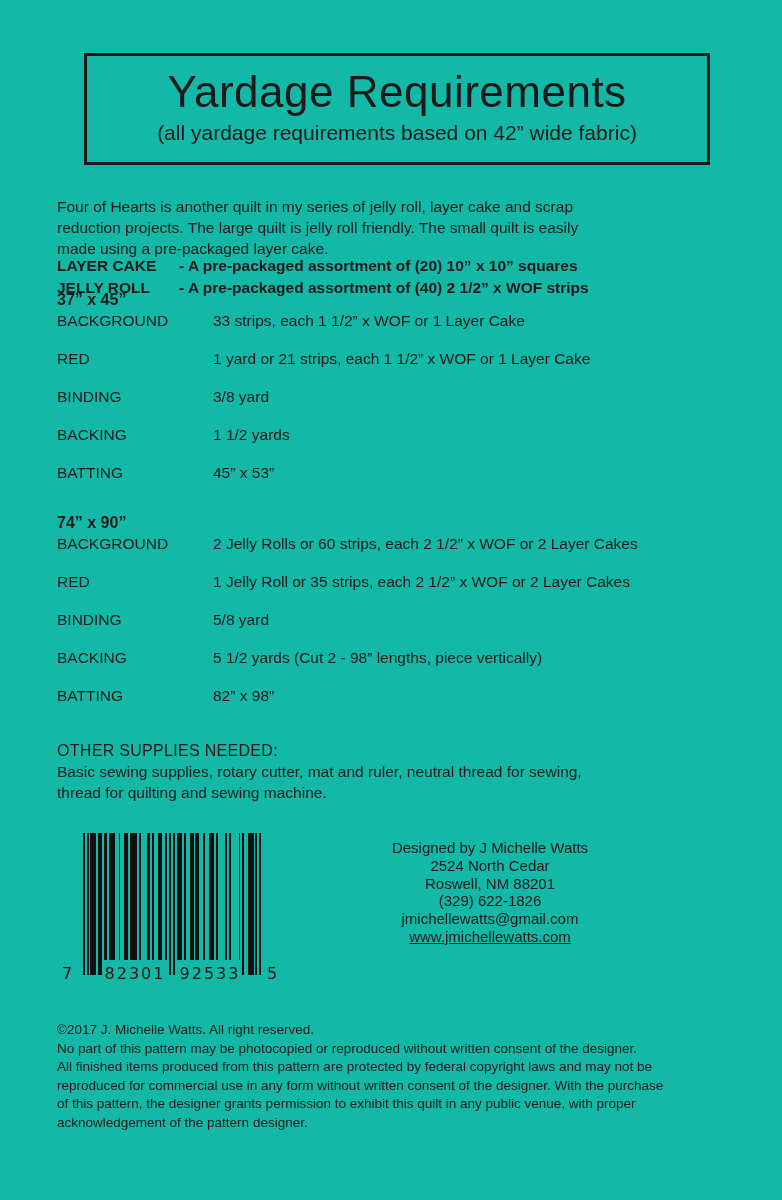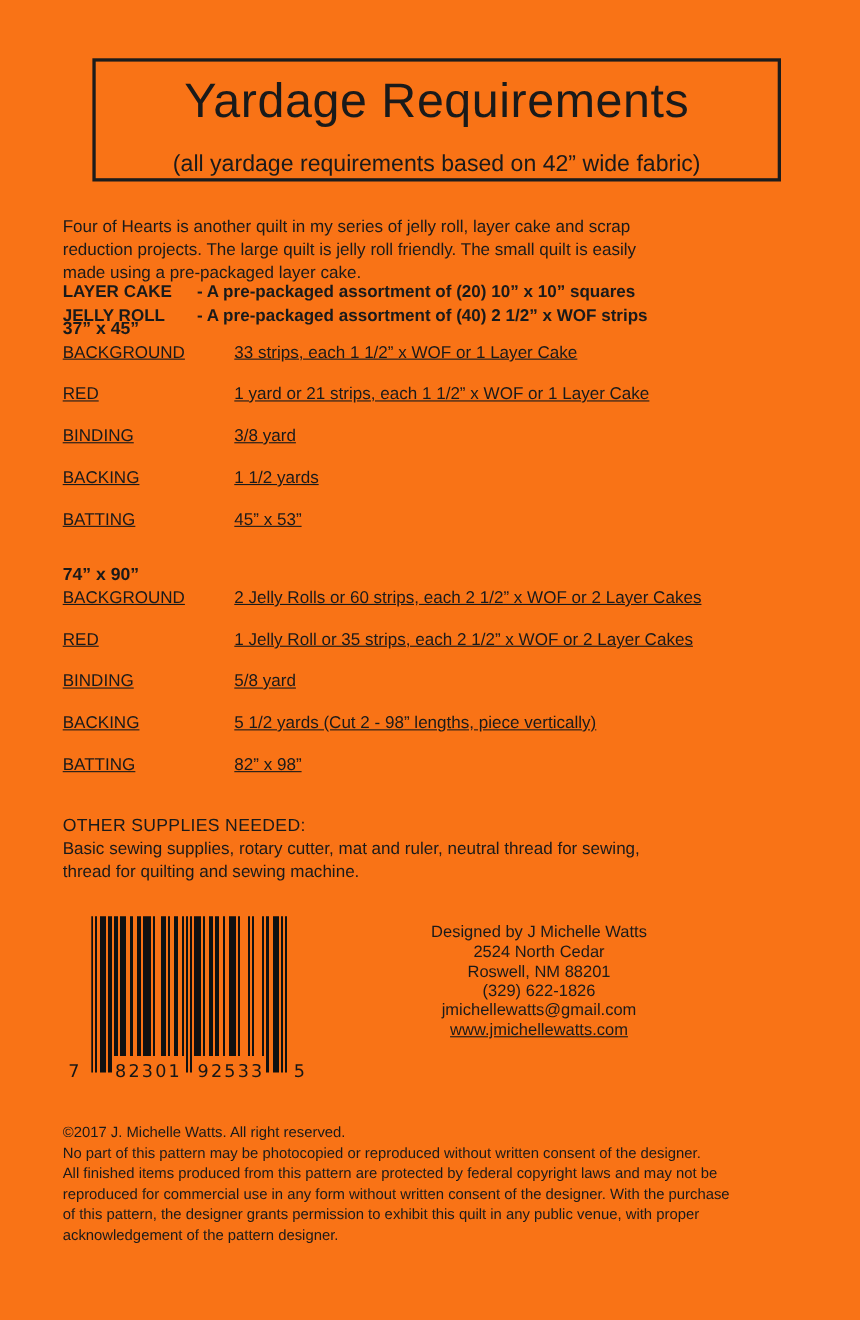--- a/index.html
+++ b/index.html
@@ -1,42 +1,42 @@
 <!DOCTYPE html>
 <html><head>
 <meta charset="utf-8">
 <style>
   * { box-sizing: border-box; }
   html, body { margin: 0; padding: 0; background: #ffffff; }
   .page {
     position: relative;
     width: 782px;
     height: 1200px;
-    background: #f97316;
+    background: #14b8a6;
     color: #1a1a1a;
     font-family: "Liberation Sans", sans-serif;
     overflow: hidden;
   }
   .title-box {
     position: absolute;
     left: 84px; top: 53px;
     width: 626px; height: 112px;
     border: 3px solid #1c1c1c;
     text-align: center;
   }
   .title {
     font-size: 44px;
     line-height: 52px;
     margin-top: 10px;
     letter-spacing: 0.5px;
   }
   .subtitle {
     font-size: 21px;
     line-height: 26px;
-    margin-top: 18px;
+    margin-top: 2px;
   }
   .intro {
     position: absolute;
     left: 57px; top: 196px;
     font-size: 15.5px;
     line-height: 21px;
   }
   .line { white-space: nowrap; }
   .defs {
     position: absolute;
@@ -49,21 +49,21 @@
   .def-term { width: 122px; flex: none; }
   .def-desc { white-space: nowrap; }
   .size-section {
     position: absolute;
     left: 57px;
     font-size: 15.5px;
   }
   .size-section.first { top: 289px; }
   .size-section.second { top: 512px; }
   .size-heading { font-weight: bold; font-size: 16px; line-height: 21px; }
-  .req-row { display: flex; line-height: 21px; margin-bottom: 17px; text-decoration: underline; }
+  .req-row { display: flex; line-height: 21px; margin-bottom: 17px; }
   .req-label { width: 156px; flex: none; }
   .req-value { white-space: nowrap; text-align: center; }
   .supplies {
     position: absolute;
     left: 57px; top: 740px;
     font-size: 15.5px;
     line-height: 21px;
   }
   .supplies-heading { font-size: 16px; letter-spacing: 0.3px; }
   .barcode-area {

